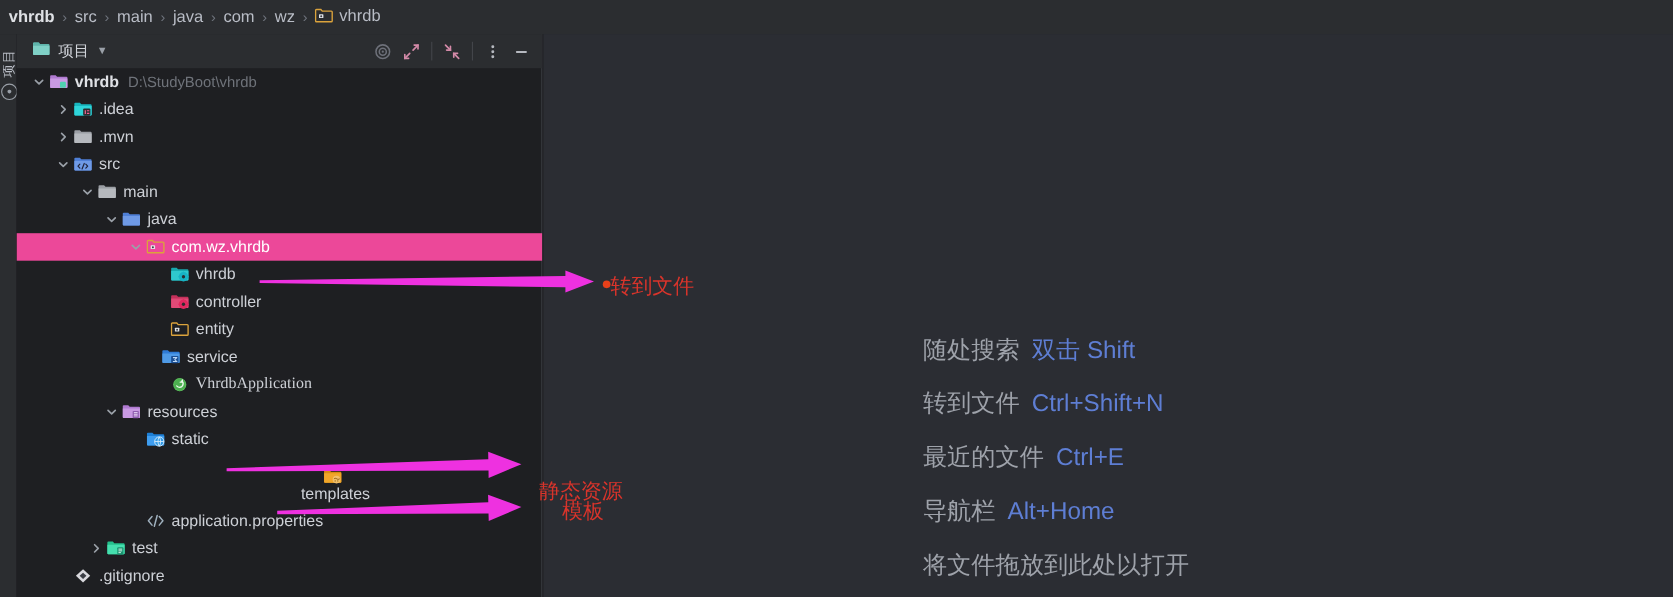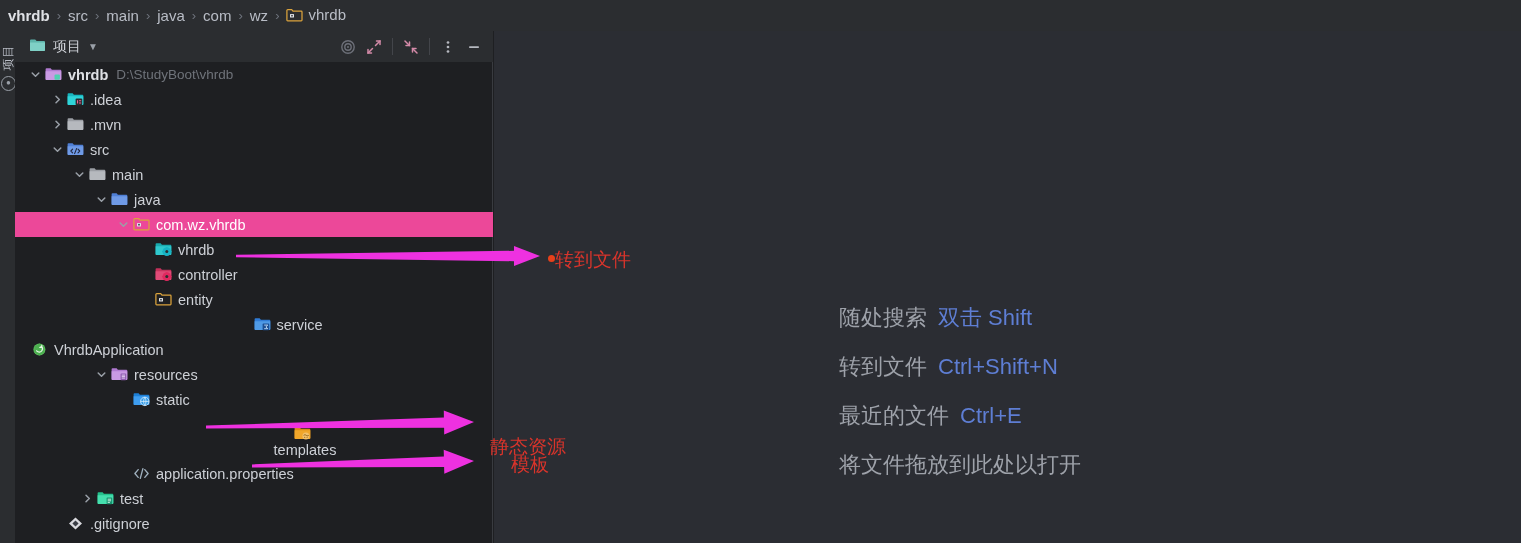--- a/index.html
+++ b/index.html
@@ -344,37 +344,37 @@
         </span>
         <span class="ico">
           <svg width="17" height="15" viewBox="0 0 17 15">
             <path d="M0.9 2.4a.8.8 0 0 1 .8-.8h4l1.3 1.5h8.2a.8.8 0 0 1 .8.8V12a.8.8 0 0 1-.8.8H1.7a.8.8 0 0 1-.8-.8z" fill="none" stroke="#dba33c" stroke-width="1.25"></path>
             <rect x="4" y="6" width="4" height="3.4" rx="0.5" fill="#e0e2e6"></rect>
             <circle cx="6" cy="7.7" r="0.9" fill="#3a3d45"></circle>
           </svg>
         </span>
         <span class="lbl">entity</span>
       </div>
-      <div class="row" style="padding-left: 52px; justify-content: center;">
+      <div class="row" style="padding-left: 116px;">
         <span class="arrow blank">
           <svg width="11" height="11" viewBox="0 0 11 11" fill="none" stroke="currentColor" stroke-width="1.5" stroke-linecap="round" stroke-linejoin="round">
             <path d="M4 2.2 7.3 5.5 4 8.8"></path>
           </svg>
         </span>
         <span class="ico">
           <svg width="17" height="15" viewBox="0 0 17 15">
             <path d="M0.6 2.2a.9.9 0 0 1 .9-.9h4.1l1.3 1.5h8.5a.9.9 0 0 1 .9.9V12a.9.9 0 0 1-.9.9H1.5a.9.9 0 0 1-.9-.9z" fill="#2f7bd6"></path>
             <path d="M0.6 4.3h15.7V12a.9.9 0 0 1-.9.9H1.5a.9.9 0 0 1-.9-.9z" fill="#4f9ae6"></path>
             <rect x="8.6" y="6.6" width="6.6" height="6.6" rx="0.8" fill="#1c4f93"></rect>
             <path d="M10.2 8.1h3.6l-1.9 1.8 1.9 1.8h-3.6" stroke="#bcd8f7" stroke-width="0.95" fill="none" stroke-linejoin="round"></path>
           </svg>
         </span>
         <span class="lbl">service</span>
       </div>
-      <div class="row" style="">
+      <div class="row" style="padding-left: 124px; font-family: Liberation Serif, serif;">
         <span class="arrow blank">
           <svg width="11" height="11" viewBox="0 0 11 11" fill="none" stroke="currentColor" stroke-width="1.5" stroke-linecap="round" stroke-linejoin="round">
             <path d="M4 2.2 7.3 5.5 4 8.8"></path>
           </svg>
         </span>
         <span class="ico">
           <svg width="17" height="15" viewBox="0 0 17 15">
             <circle cx="8.4" cy="7.6" r="6" fill="#5fbf5f"></circle>
             <path d="M8.4 1.6 13.4 4.6v6L8.4 13.6 3.4 10.6v-6z" fill="#4caf50"></path>
             <path d="M5.6 8.8c1.8 1.9 4.3 1.6 5.4-.3.9-1.6.2-3.3-.9-4" stroke="#e9f7e9" stroke-width="1.2" fill="none" stroke-linecap="round"></path>
@@ -485,20 +485,24 @@
         <span>随处搜索</span>
         <span class="hint-key">双击 Shift</span>
       </div>
       <div class="hint-row">
         <span>转到文件</span>
         <span class="hint-key">Ctrl+Shift+N</span>
       </div>
       <div class="hint-row">
         <span>最近的文件</span>
         <span class="hint-key">Ctrl+E</span>
+      </div>
+      <div class="hint-row">
+        <span>导航栏</span>
+        <span class="hint-key">Alt+Home</span>
       </div>
       <div class="hint-row plain">
         <span>将文件拖放到此处以打开</span>
       </div>
     </div>
 </div>
 
 <div id="annotations">
   <svg id="anno-svg" width="1521" height="543">
       <polygon points="236.0,257.2 514.0,261.2 514.0,266.0 540.0,256.0 514.0,246.0 514.0,250.8 236.0,254.8" fill="#ee31e0"></polygon>

